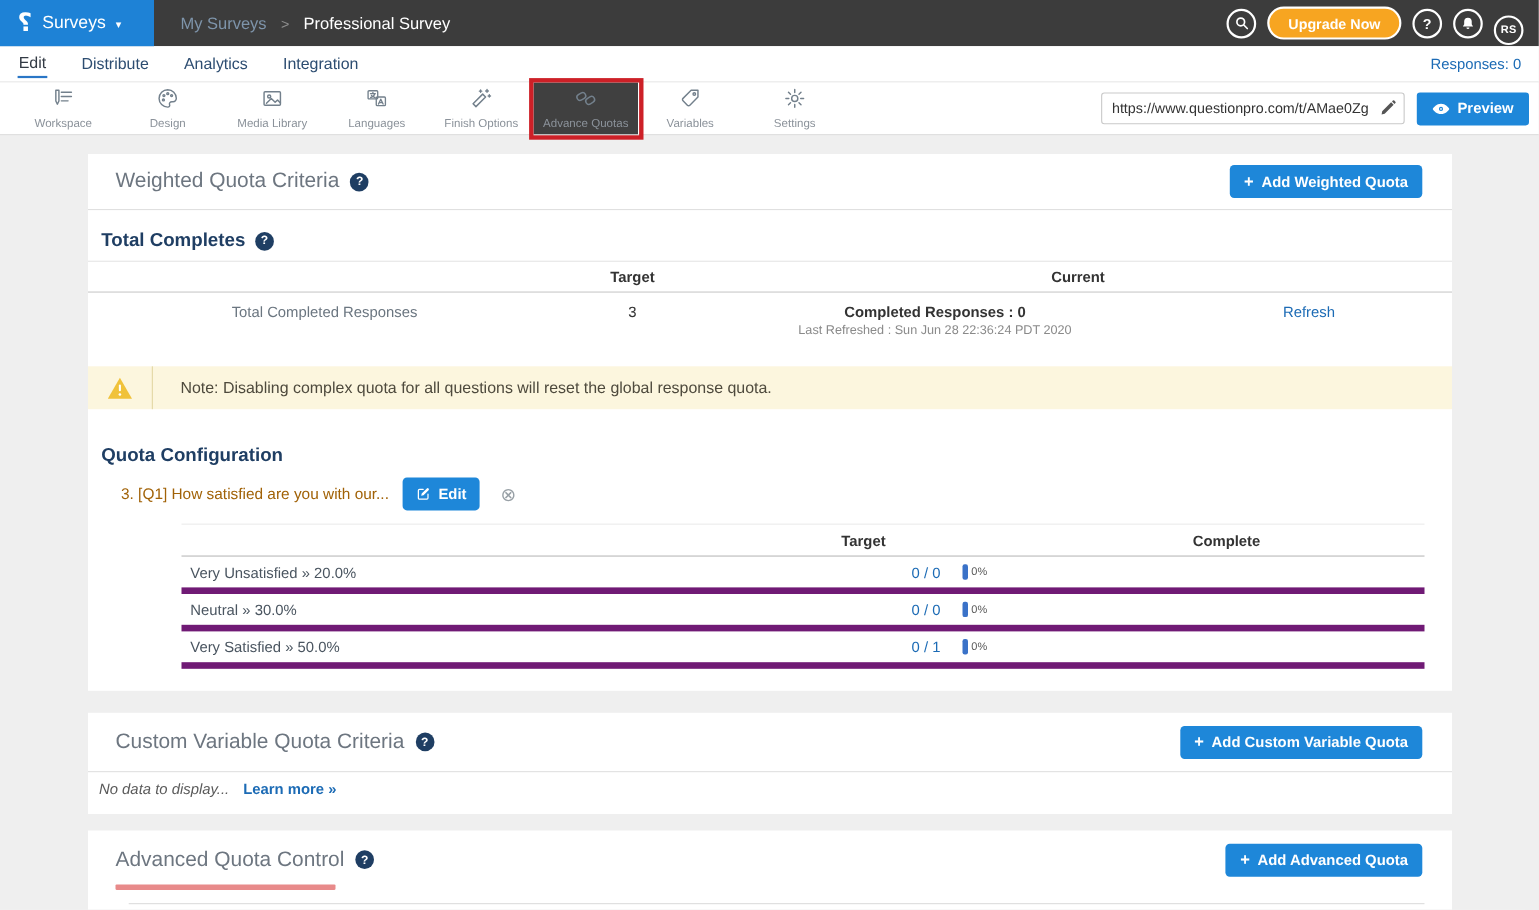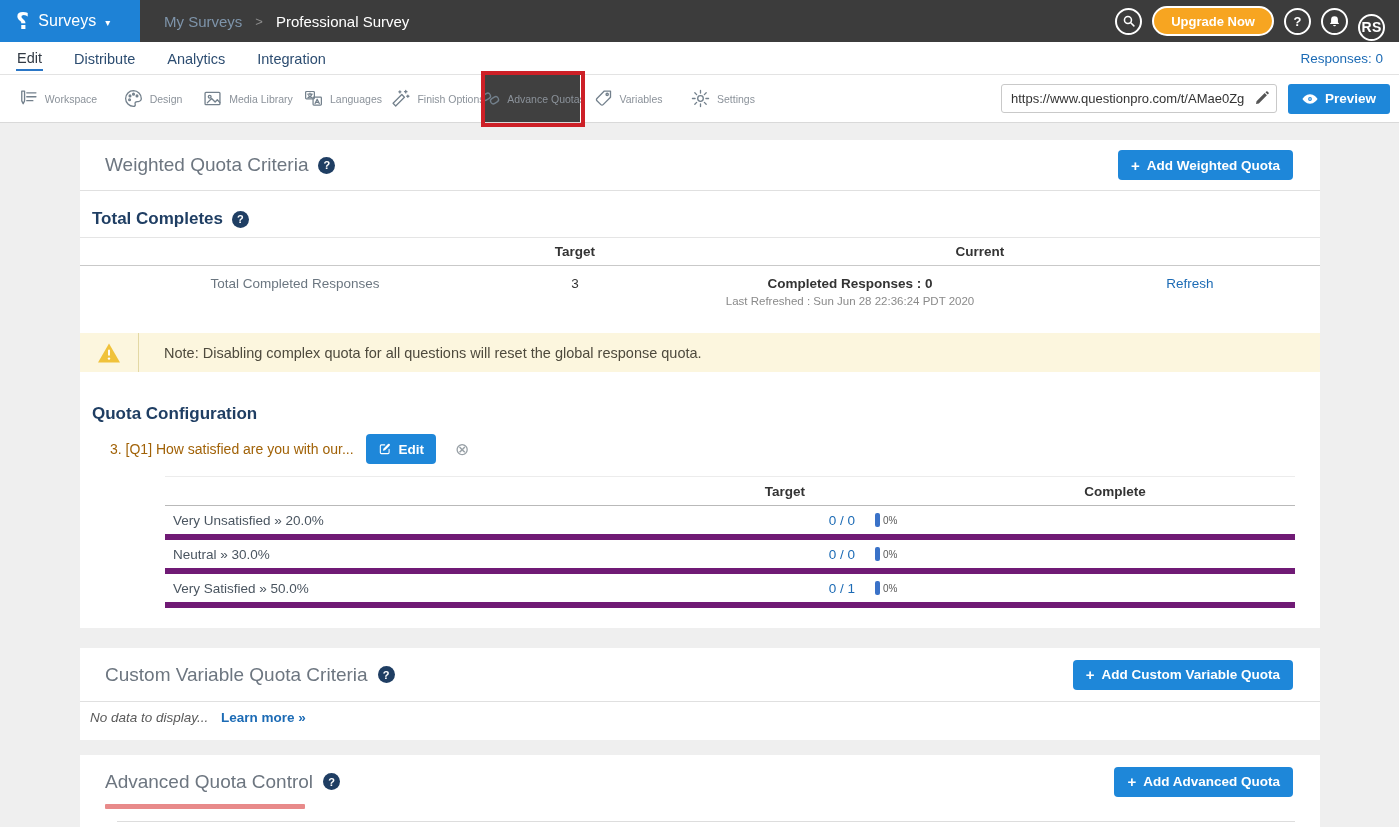--- a/index.html
+++ b/index.html
@@ -12,33 +12,33 @@
   .brand { width:140px; background:#1e82d6; color:#fff; display:flex; align-items:center; gap:9px; padding:0 10px 0 16px; cursor:pointer; }
   .logo { display:inline-block; transform:scaleX(-1); font-weight:bold; font-size:23px; line-height:1; font-family:"DejaVu Sans",sans-serif; }
   .brand-label { font-size:16px; }
   .caret { font-size:10px; padding-top:2px; }
   .breadcrumb { display:flex; align-items:center; gap:13px; margin-left:24px; font-size:15px; }
   .bc-parent { color:#7e94aa; cursor:pointer; }
   .bc-sep { color:#8d8d8d; font-size:13px; }
   .bc-current { color:#ffffff; }
   .topbar-right { margin-left:auto; display:flex; align-items:center; gap:10px; padding-right:14px; }
   .circle-btn { width:27px; height:27px; border-radius:50%; border:2px solid #fff; background:transparent; color:#fff; display:flex; align-items:center; justify-content:center; font-weight:bold; font-size:13px; cursor:pointer; padding:0; font-family:inherit; }
-  .avatar { font-size:14px; letter-spacing:.3px;margin-top:12px; }
+  .avatar { font-size:10px; letter-spacing:.3px;margin-top:12px; }
   .upgrade { height:30px; border-radius:15px; border:2px solid #fff; background:#f7a521; color:#fff; font-weight:bold; font-size:13px; padding:0 17px; cursor:pointer; font-family:inherit; }
 
   
   .subnav { height:33px; background:#fff; display:flex; align-items:center; padding:0 16px; border-bottom:1px solid #e3e3e3; }
   .tab { margin-right:30px; font-size:14.5px; color:#2d4d71; cursor:pointer; padding:5px 1px 3px; }
   .tab.active { color:#323a44; border-bottom:2px solid #2a76c6; }
   .responses { margin-left:auto; color:#1c6bb5; font-size:13.5px; }
 
   
   .toolbar { height:48px; background:#fff; border-bottom:1px solid #d9d9d9; display:flex; align-items:stretch; position:relative; }
   .tool-items { display:flex; margin-left:10px; }
-  .tool-item { width:95px; display:flex; flex-direction:row; align-items:center; justify-content:center; gap:6px; cursor:pointer; }
+  .tool-item { width:95px; display:flex; flex-direction:column; align-items:center; justify-content:center; gap:6px; cursor:pointer; }
   .tool-item.selected { background:#404040; }
   .tico { color:#73808c; height:21px; display:flex; align-items:center; }
   .tico svg { width:21px; height:21px; }
   .tlabel { font-size:10.5px; color:#8b929a; white-space:nowrap; }
   .red-box { position:absolute; left:481px; top:-4px; width:104px; height:56px; border:4px solid #cd2027; z-index:6; pointer-events:none; }
   .toolbar-right { margin-left:auto; display:flex; align-items:center; gap:11px; padding-right:9px; }
   .url-group { position:relative; width:276px; height:29px; }
   .url-group input { width:100%; height:100%; border:1px solid #c9c9c9; border-radius:3px; font-size:13px; color:#333; padding:0 32px 0 9px; outline:none; font-family:inherit; background:#fff; }
   .url-pencil { position:absolute; right:7px; top:6px; color:#555; cursor:pointer; }
   .preview-btn { height:30px; background:#1e87d9; color:#fff; border:none; border-radius:3px; font-size:13.5px; font-weight:bold; padding:0 14px; display:flex; align-items:center; gap:7px; cursor:pointer; font-family:inherit; }

